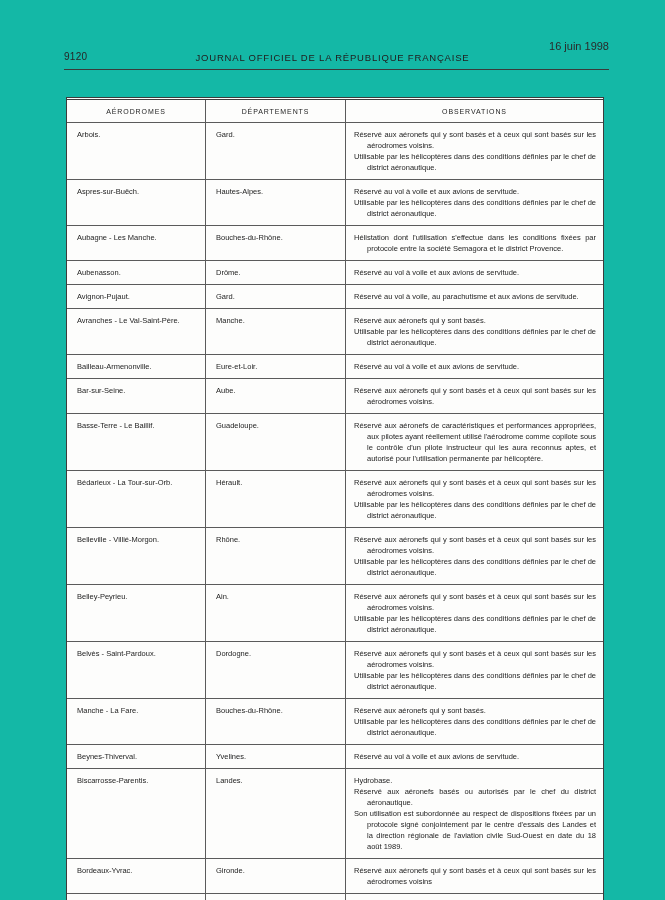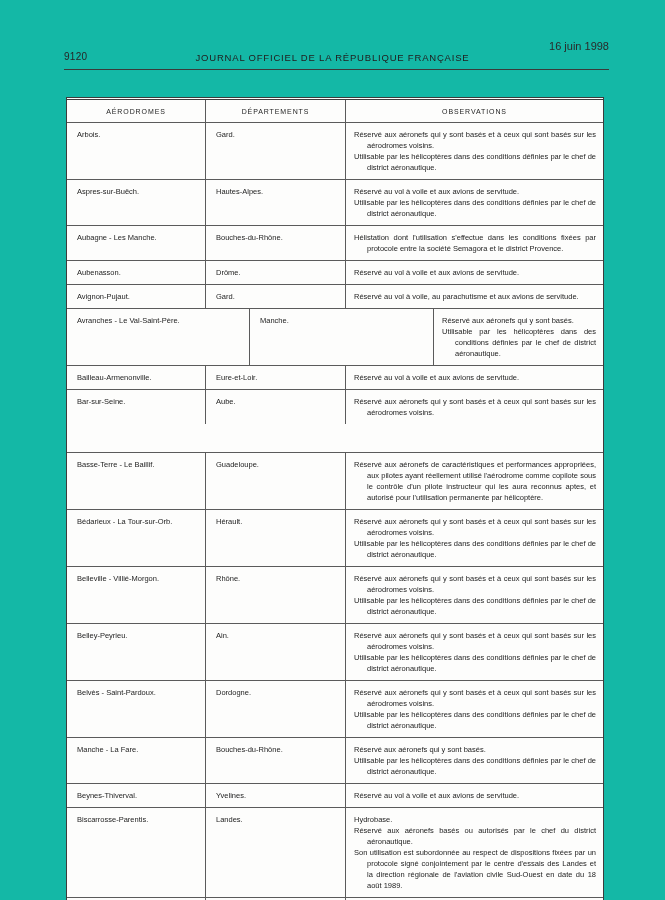--- a/index.html
+++ b/index.html
@@ -115,21 +115,21 @@
     </div>
 
     <div class="tr" style="min-height:23px;">
       <div class="td c1">Avignon-Pujaut.</div>
       <div class="td c2">Gard.</div>
       <div class="td c3">
         <p>Réservé au vol à voile, au parachutisme et aux avions de servitude.</p>
       </div>
     </div>
 
-    <div class="tr" style="min-height:43px;gap:44px;">
+    <div class="tr" style="min-height:43px;">
       <div class="td c1">Avranches - Le Val-Saint-Père.</div>
       <div class="td c2">Manche.</div>
       <div class="td c3">
         <p>Réservé aux aéronefs qui y sont basés.</p>
         <p>Utilisable par les hélicoptères dans des conditions définies par le chef de district aéronautique.</p>
       </div>
     </div>
 
     <div class="tr" style="min-height:22px;">
       <div class="td c1">Bailleau-Armenonville.</div>
@@ -140,21 +140,21 @@
     </div>
 
     <div class="tr" style="min-height:34px;">
       <div class="td c1">Bar-sur-Seine.</div>
       <div class="td c2">Aube.</div>
       <div class="td c3">
         <p>Réservé aux aéronefs qui y sont basés et à ceux qui sont basés sur les aérodromes voisins.</p>
       </div>
     </div>
 
-    <div class="tr" style="min-height:52px;margin-top:28px;">
+    <div class="tr" style="min-height:52px;">
       <div class="td c1">Basse-Terre - Le Baillif.</div>
       <div class="td c2">Guadeloupe.</div>
       <div class="td c3">
         <p>Réservé aux aéronefs de caractéristiques et performances appropriées, aux pilotes ayant réellement utilisé l'aérodrome comme copilote sous le contrôle d'un pilote instructeur qui les aura reconnus aptes, et autorisé pour l'utilisation permanente par hélicoptère.</p>
       </div>
     </div>
 
     <div class="tr" style="min-height:53px;">
       <div class="td c1">Bédarieux - La Tour-sur-Orb.</div>
       <div class="td c2">Hérault.</div>

